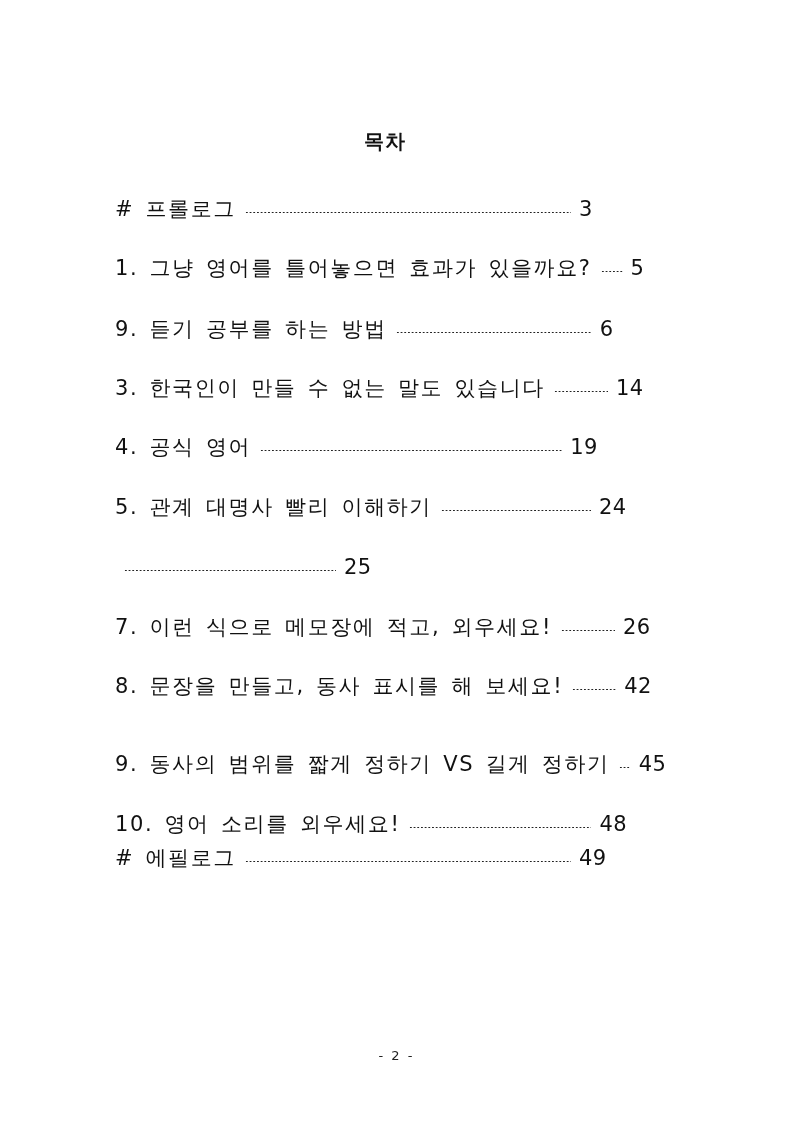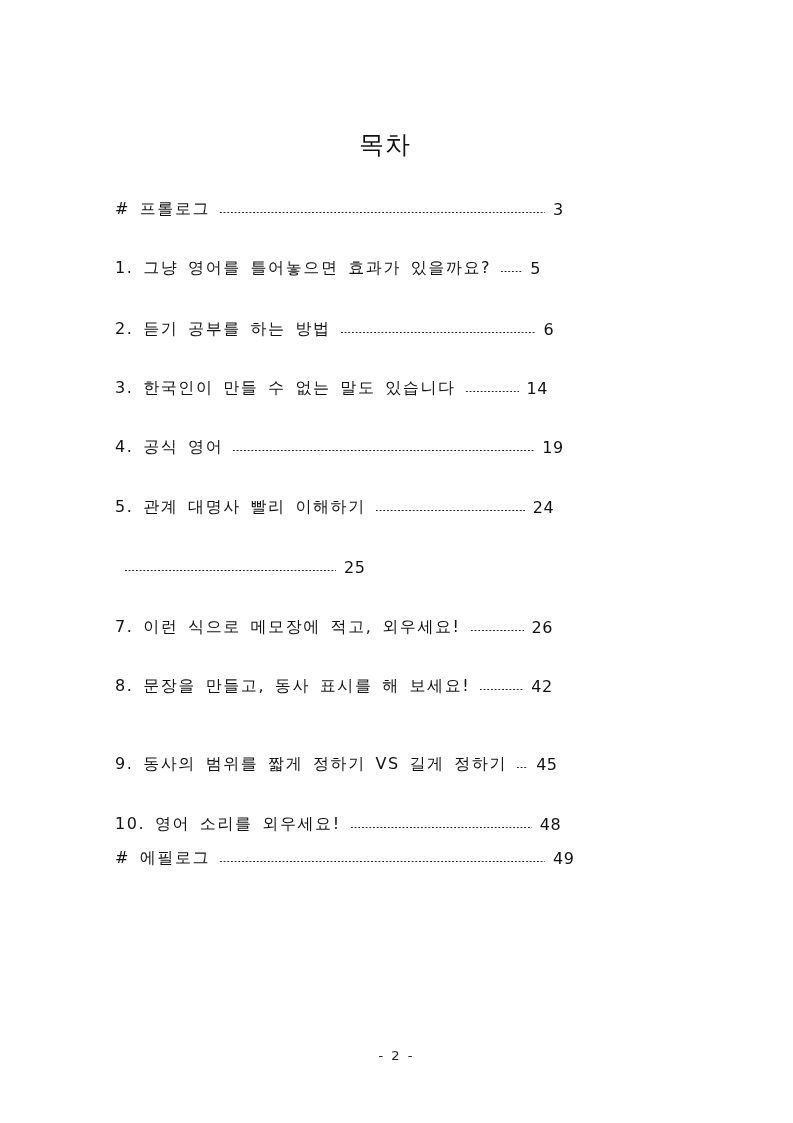--- a/index.html
+++ b/index.html
@@ -14,40 +14,40 @@
       overflow: hidden;
       font-family: "DejaVu Sans", "Liberation Sans", sans-serif;
       color: #111111;
     }
     .toc-title {
       position: absolute;
       left: 0;
       width: 770px;
       top: 128px;
       text-align: center;
-      font-size: 25px;
-      font-weight: normal;
+      font-size: 20px;
+      font-weight: bold;
       letter-spacing: 1px;
     }
     .toc-list {
       position: absolute;
       left: 115px;
       top: 0;
       width: 470px;
       margin: 0;
       padding: 0;
       list-style: none;
     }
     .toc-row {
       position: absolute;
       left: 0;
       height: 24px;
       display: flex;
       align-items: center;
-      font-size: 16px;
+      font-size: 21px;
       white-space: nowrap;
       justify-content: space-between;
     }
     .toc-label {
       letter-spacing: 1.6px;
       word-spacing: 3px;
     }
     .toc-leader {
       display: inline-block;
       margin: 0 8px 0 9px;
@@ -82,21 +82,21 @@
     <span class="toc-label"># 프롤로그</span>
     <span class="toc-leader" style="width:326px"></span>
     <span class="toc-page">3</span>
   </li>
   <li class="toc-row" style="top:256px">
     <span class="toc-label">1. 그냥 영어를 틀어놓으면 효과가 있을까요?</span>
     <span class="toc-leader" style="width:22px"></span>
     <span class="toc-page">5</span>
   </li>
   <li class="toc-row" style="top:317px">
-    <span class="toc-label">2. 듣기 공부를 하는 방법</span>
+    <span class="toc-label">9. 듣기 공부를 하는 방법</span>
     <span class="toc-leader" style="width:196px"></span>
     <span class="toc-page">6</span>
   </li>
   <li class="toc-row" style="top:376px">
     <span class="toc-label">3. 한국인이 만들 수 없는 말도 있습니다</span>
     <span class="toc-leader" style="width:54px"></span>
     <span class="toc-page">14</span>
   </li>
   <li class="toc-row" style="top:435px">
     <span class="toc-label">4. 공식 영어</span>

